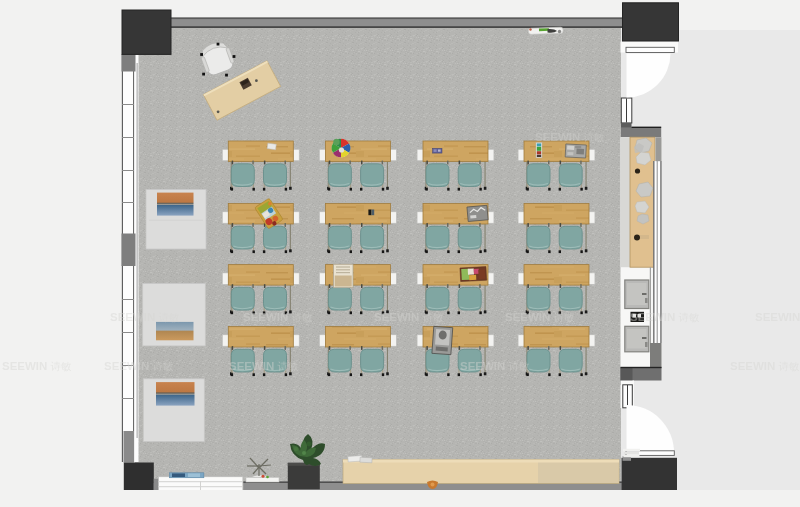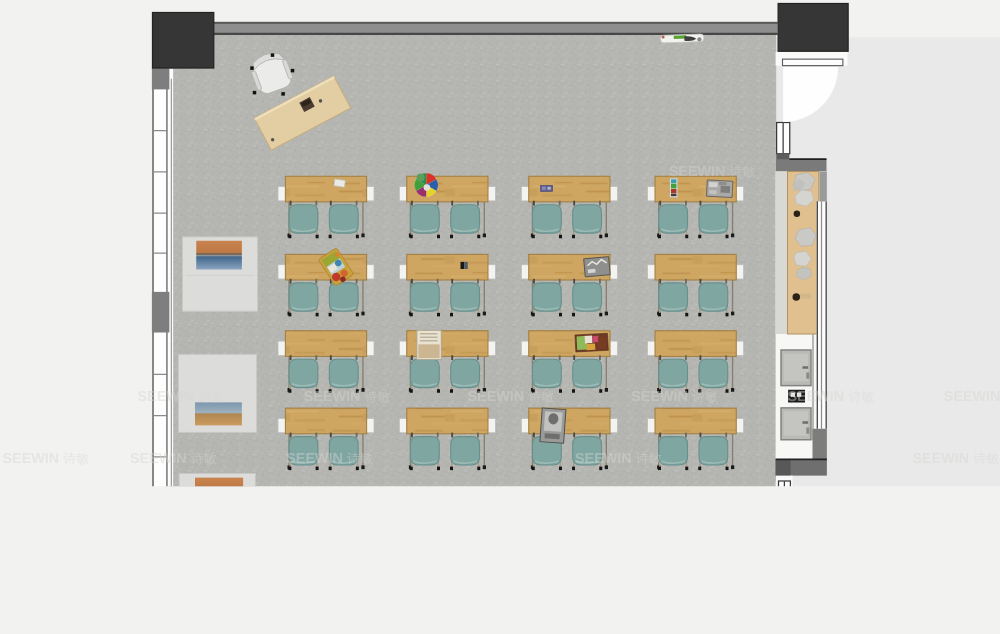--- a/index.html
+++ b/index.html
@@ -1,16 +1,16 @@
 <!DOCTYPE html>
 <html><head>
 <meta charset="utf-8">
 <style>
   html,body{margin:0;padding:0;background:#f2f2f1;font-family:"Liberation Sans",sans-serif;}
-  #stage{position:relative;width:800px;height:389px;overflow:hidden;text-align:center;}
+  #stage{position:relative;width:800px;height:490px;overflow:hidden;text-align:center;}
 </style>
 </head>
 <body>
 <div id="stage">
 <svg width="800" height="507" viewBox="0 0 800 507" xmlns="http://www.w3.org/2000/svg">
 <defs>
   <pattern id="fn" width="13" height="13" patternUnits="userSpaceOnUse">
     <rect width="13" height="13" fill="#b5b5b2"></rect>
     <rect x="5" y="2" width="1" height="1" fill="#b9b9b6"></rect>
     <rect x="1" y="8" width="1" height="1" fill="#acaca9"></rect>

